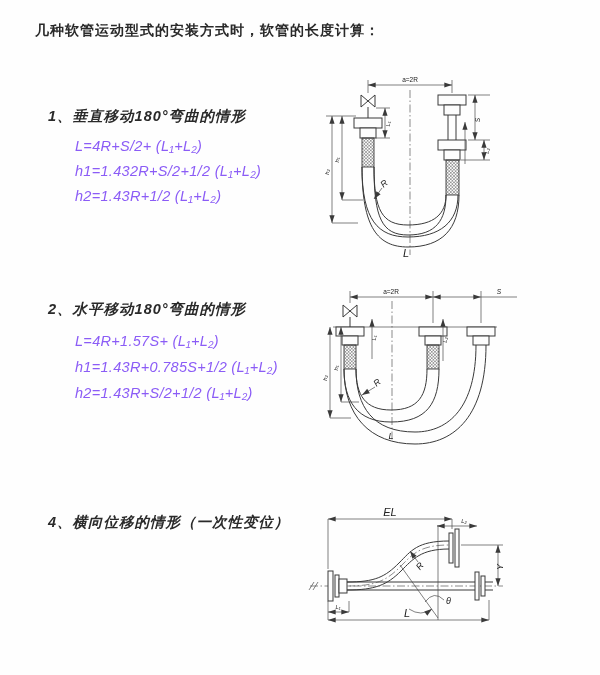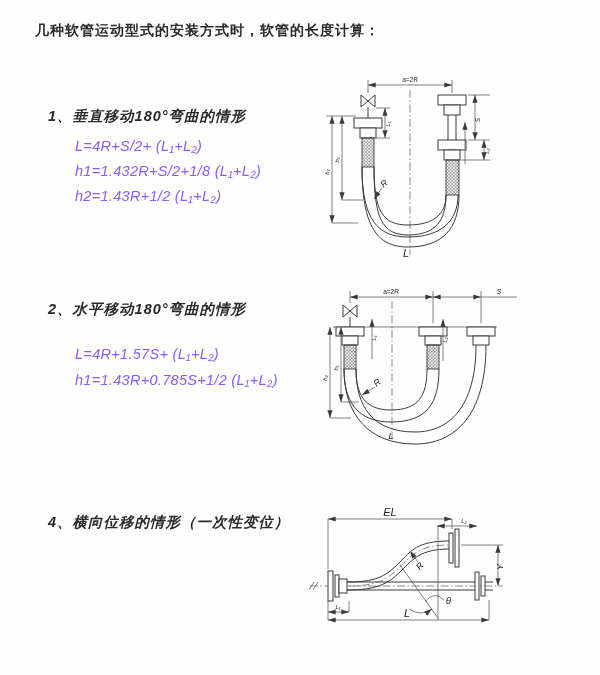--- a/index.html
+++ b/index.html
@@ -4,21 +4,21 @@
 <style>
   html,body{margin:0;padding:0;}
   body{width:600px;height:675px;background:#ffffff;font-family:"Liberation Sans",sans-serif;color:#222;}
   .page{position:relative;width:600px;height:675px;background:#fefefe;overflow:hidden;}
   .doc-title{position:absolute;left:35px;top:22px;font-size:14px;font-weight:600;letter-spacing:1px;color:#2a2a2a;}
   .section{position:absolute;left:48px;font-style:italic;}
   .sec-heading{font-size:14.5px;font-weight:600;letter-spacing:1px;color:#2a2a2a;}
   .formulas{margin-left:27px;font-size:14.5px;color:#8b5cf6;letter-spacing:0.3px;}
   .formula{white-space:pre;}
   #sec1{top:107px;} #sec1 .formulas{margin-top:8px;line-height:25px;}
-  #sec2{top:300px;} #sec2 .formulas{margin-top:22px;line-height:26px;}
+  #sec2{top:300px;} #sec2 .formulas{margin-top:9px;line-height:26px;}
   #sec3{top:513px;} #sec3 .formulas{margin-top:14px;line-height:27px;}
   .diag{position:absolute;}
   #d1{left:318px;top:72px;}
   #d2{left:315px;top:283px;}
   #d3{left:305px;top:505px;}
   
   .ol{fill:none;stroke:#3a3a3a;stroke-width:1;}
   .fl{fill:#fdfdfd;stroke:#3a3a3a;stroke-width:1;}
   .hatch{fill:url(#braid);stroke:#3a3a3a;stroke-width:0.9;}
   .dim{fill:none;stroke:#4a4a4a;stroke-width:0.7;}
@@ -33,30 +33,31 @@
 <body>
 
 <div class="page">
 
   <div class="doc-title">几种软管运动型式的安装方式时，软管的长度计算：</div>
 
   <div class="section" id="sec1">
     <div class="sec-heading">1、垂直移动180°弯曲的情形</div>
     <div class="formulas">
       <div class="formula">L=4R+S/2+ (L₁+L₂)</div>
-      <div class="formula">h1=1.432R+S/2+1/8 (L₁+L₂)</div>
+      <div class="formula">h1=1.432R+S/2+1/2 (L₁+L₂)</div>
       <div class="formula">h2=1.43R+1/2 (L₁+L₂)</div>
     </div>
   </div>
 
   <div class="section" id="sec2">
     <div class="sec-heading">2、水平移动180°弯曲的情形</div>
     <div class="formulas">
       <div class="formula">L=4R+1.57S+ (L₁+L₂)</div>
       <div class="formula">h1=1.43R+0.785S+1/2 (L₁+L₂)</div>
+      <div class="formula">h2=1.43R+S/2+1/2 (L₁+L₂)</div>
     </div>
   </div>
 
   <div class="section" id="sec3">
     <div class="sec-heading">4、横向位移的情形（一次性变位）</div>
   </div>
 
   <svg class="diag" id="d1" width="282" height="190" viewBox="0 0 282 190">
     <defs>
       <marker id="ar" markerWidth="10" markerHeight="8" refX="8.2" refY="3" orient="auto-start-reverse" markerUnits="userSpaceOnUse">

